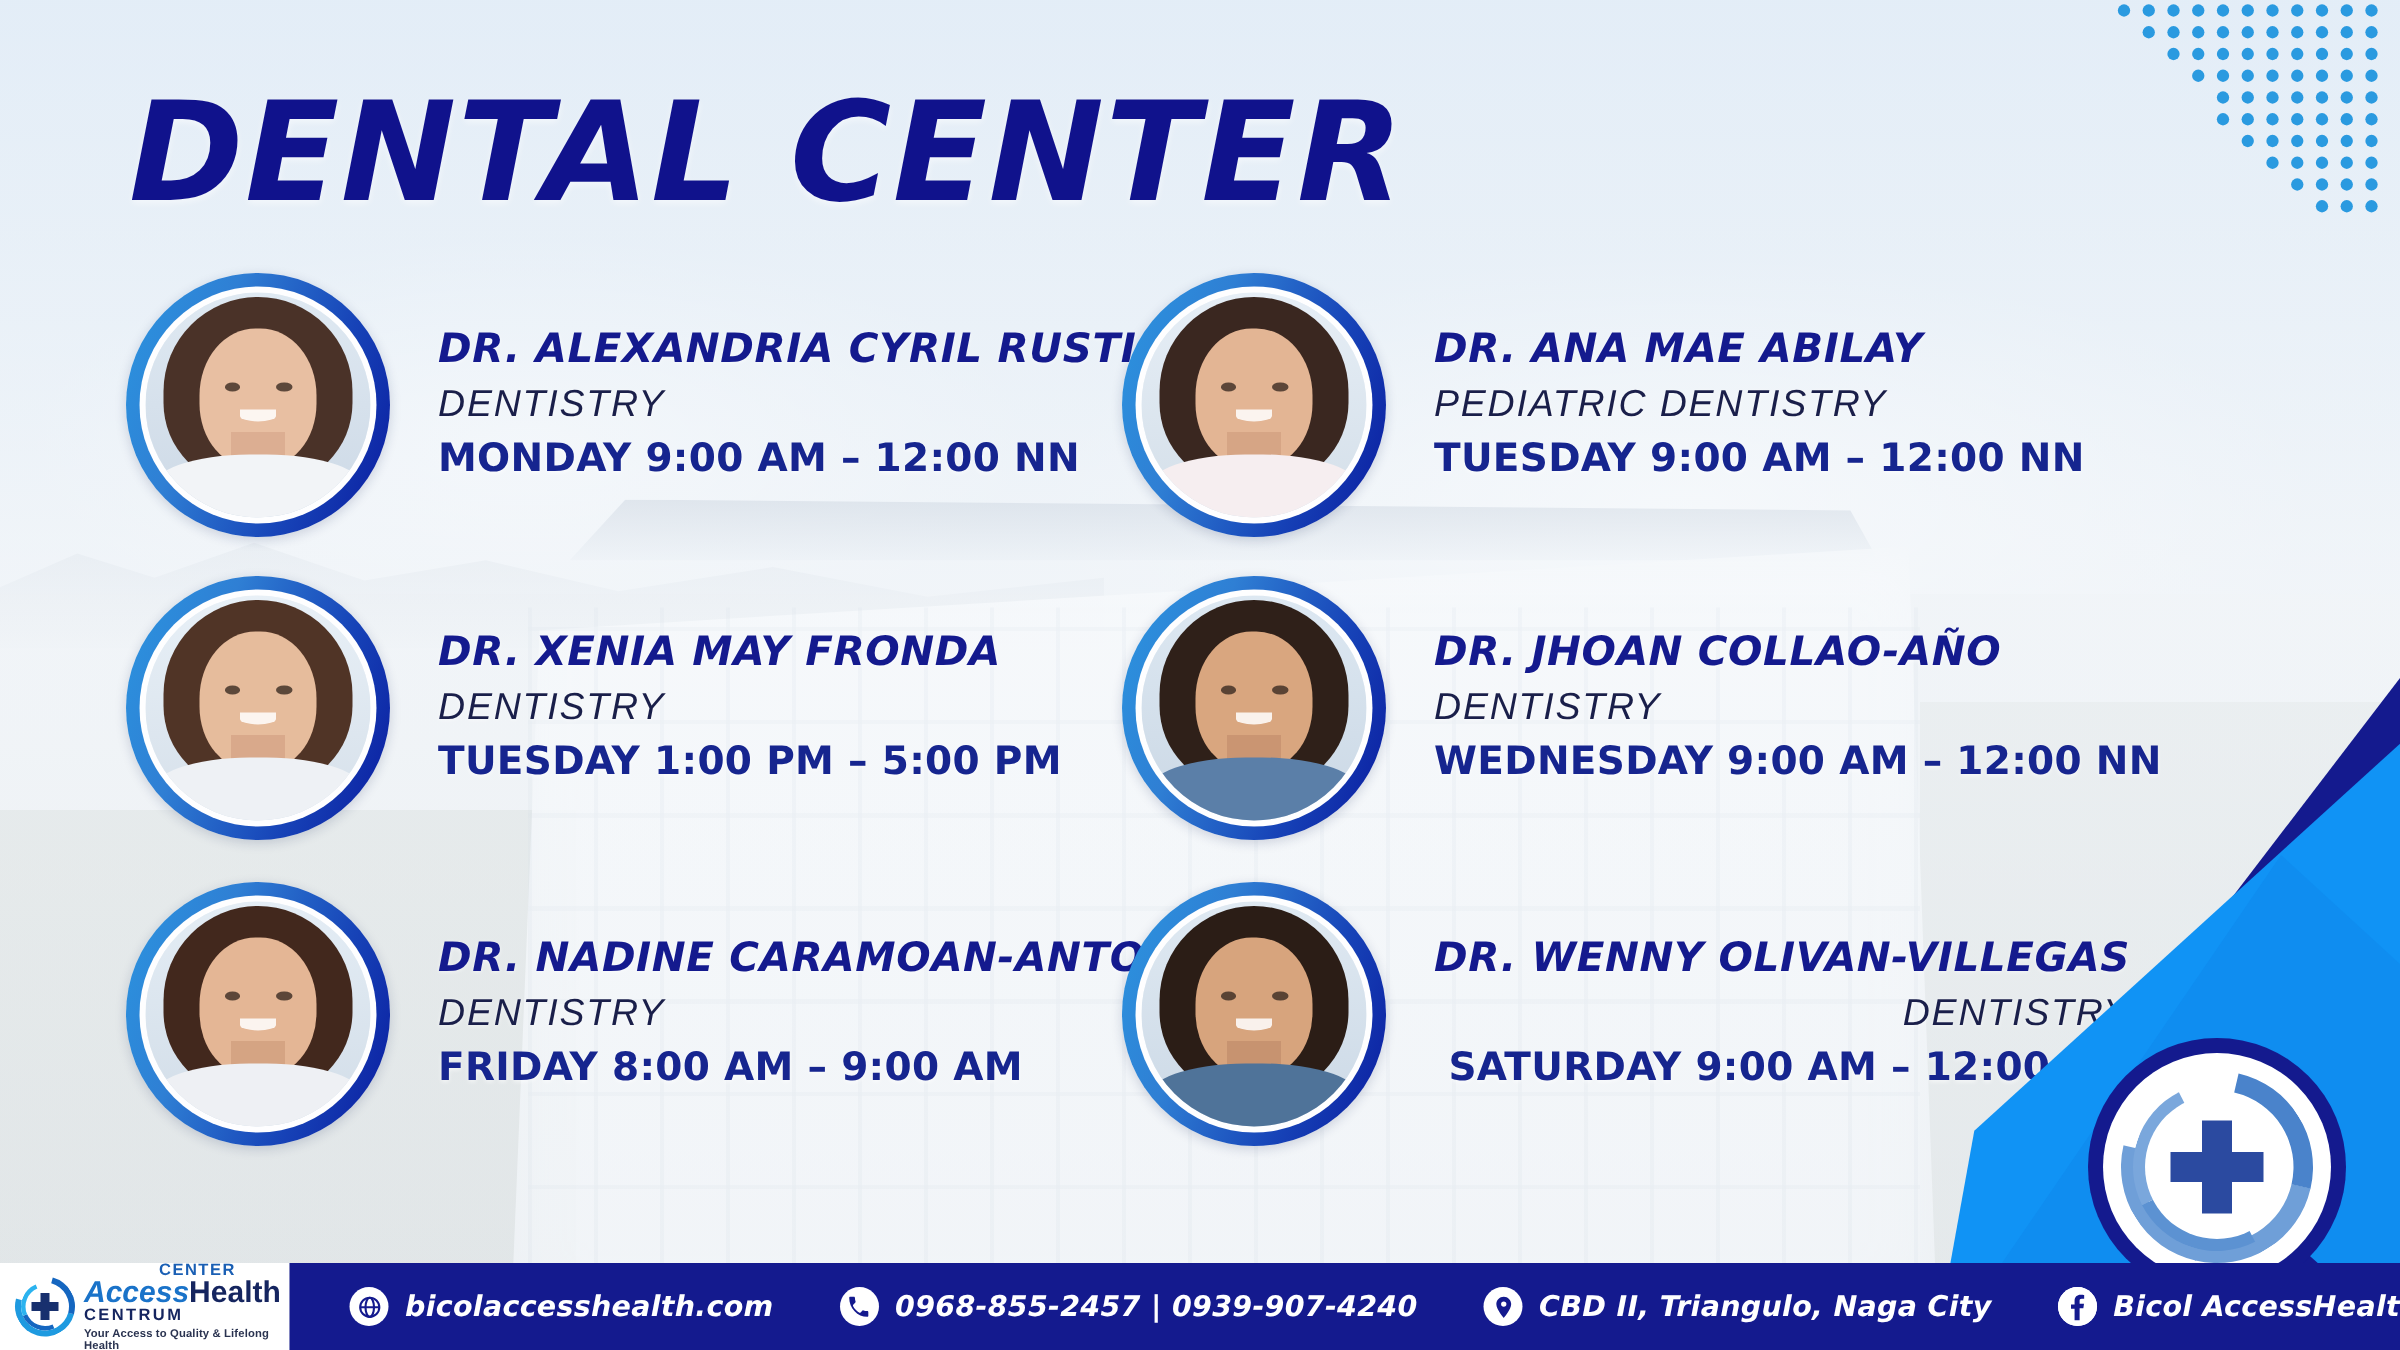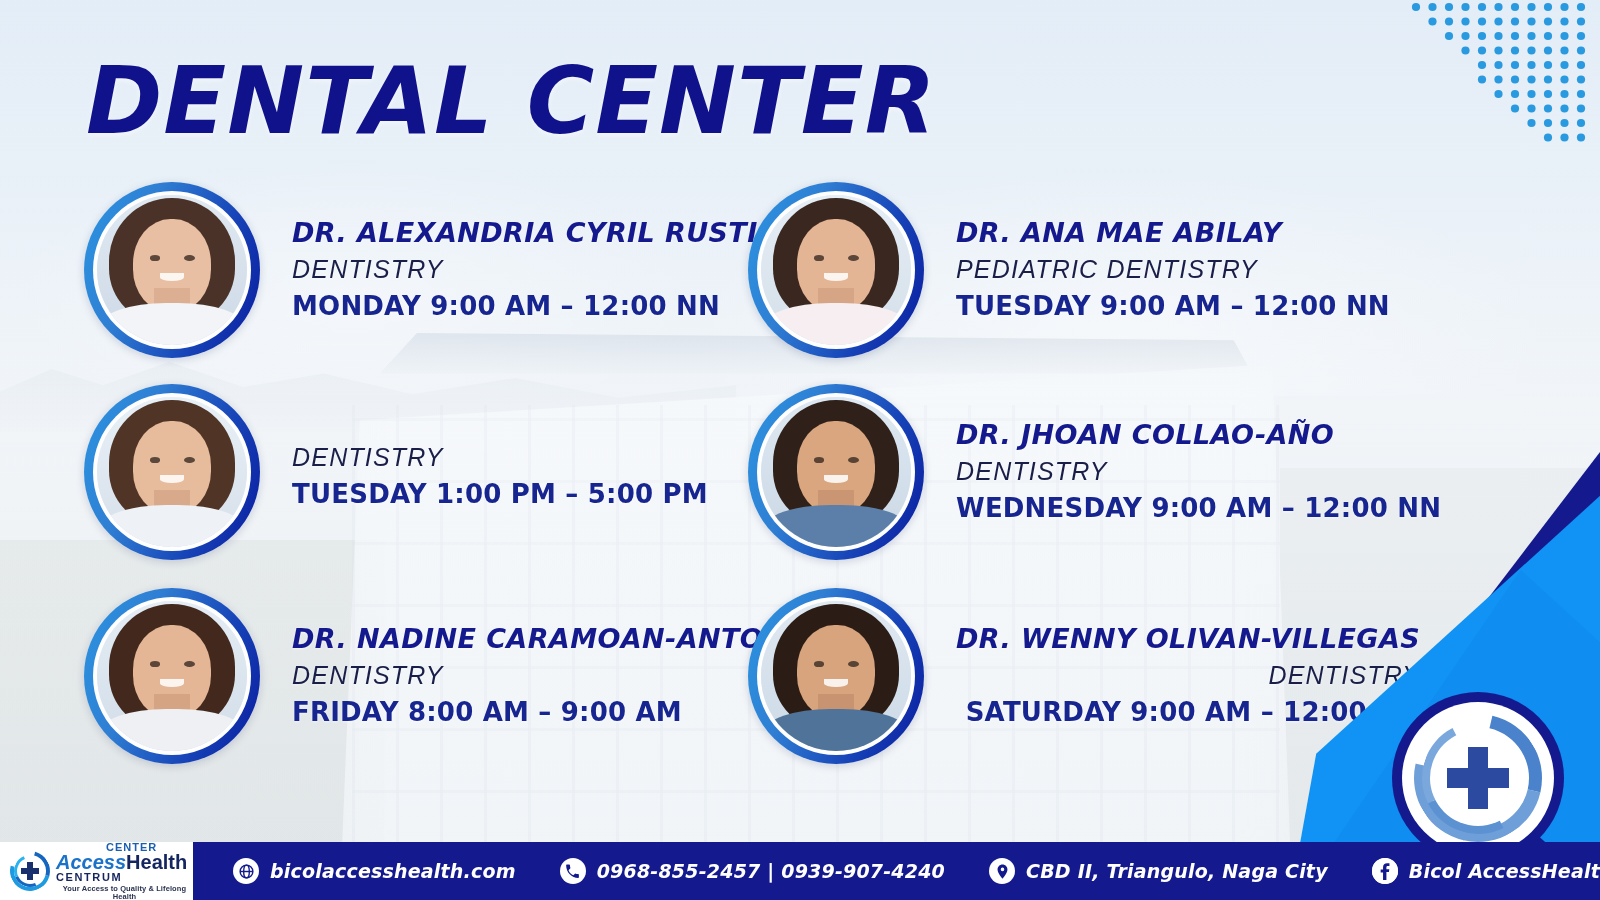--- a/index.html
+++ b/index.html
@@ -229,21 +229,21 @@
   .logo-mark .lcross { position:absolute; left:11px; top:11px; width:18px; height:18px; }
   .logo-mark .lcross::before, .logo-mark .lcross::after { content:""; position:absolute; background:#18306e; }
   .logo-mark .lcross::before { left:6px; top:0; width:6px; height:18px; }
   .logo-mark .lcross::after { left:0; top:6px; width:18px; height:6px; }
   .logo-text { line-height:1; }
   .logo-l1 { font-size:11px; font-weight:700; color:#1a5fb4; letter-spacing:1px; margin-left:50px; }
   .logo-l2 { font-size:20px; font-weight:700; margin-top:-1px; }
   .logo-l2 .a { color:#1a73c9; font-style:italic; }
   .logo-l2 .b { color:#15255f; }
   .logo-l3 { font-size:11px; font-weight:700; color:#15255f; letter-spacing:1.6px; text-align:left; }
-  .logo-l4 { font-size:7.5px; font-weight:700; color:#2a3350; letter-spacing:0.1px; margin-top:2px; text-align:center; }
+  .logo-l4 { font-size:7.5px; font-weight:700; color:#2a3350; letter-spacing:0.1px; margin-top:2px; text-align:left; }
 
   .footer-bar {
     flex:1; background:#141a8e; display:flex; align-items:center;
     padding-left:40px; gap:0;
   }
   .f-item { display:flex; align-items:center; gap:11px; color:#fff; }
   .f-item + .f-item { margin-left:44px; }
   .f-text {
     font-family:"DejaVu Sans", sans-serif;
     font-size:19px; font-weight:700; font-style:italic; color:#ffffff;
@@ -405,20 +405,21 @@
             <div class="skin" style="background:#e6bc9c"></div>
             <div class="eyeL"></div>
               <div class="eyeR"></div>
               <div class="mouth"></div>
             <div class="neck" style="background:#d9a98b"></div>
             <div class="coat" style="background:#eef1f5"></div>
           </div>
         </div>
       </div>
       <div class="info">
+        <div class="doc-name">DR. XENIA MAY FRONDA</div>
         <div class="doc-spec">DENTISTRY</div>
         <div class="doc-sched"><span class="day">TUESDAY</span> <span>1:00 PM – 5:00 PM</span></div>
       </div>
     </div>
 
     <div class="doc c1 r1">
       <div class="avatar-ring">
         <div class="avatar-inner">
           <div class="face">
             <div class="bgp" style="background:linear-gradient(180deg,#dde8f2,#cbd8e5)"></div>

